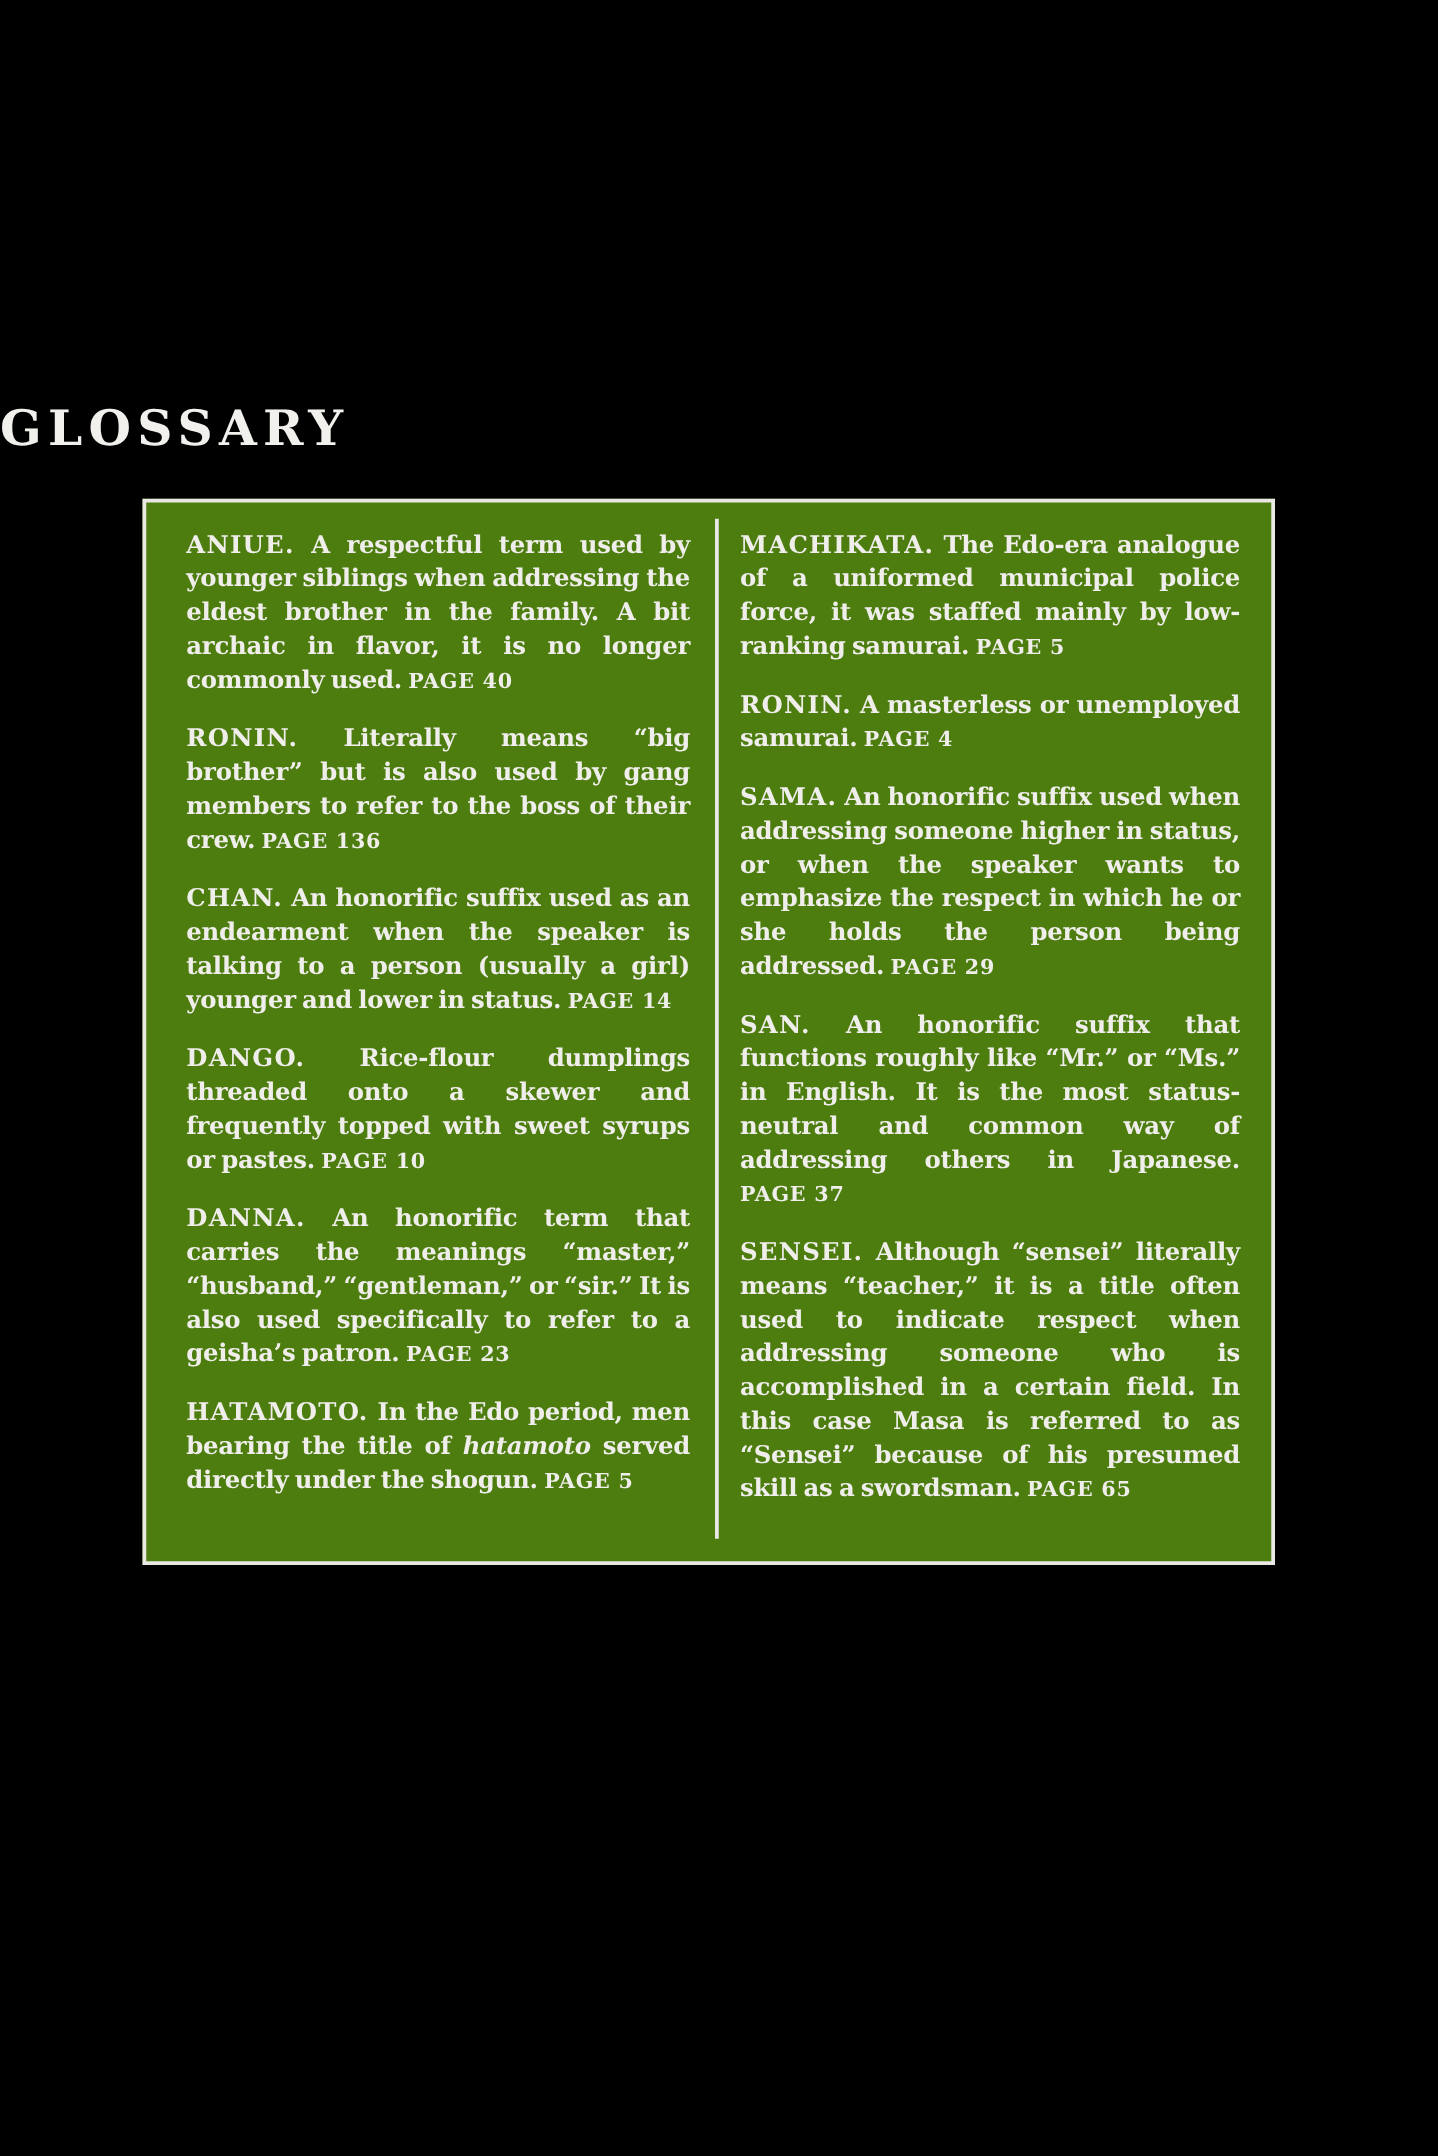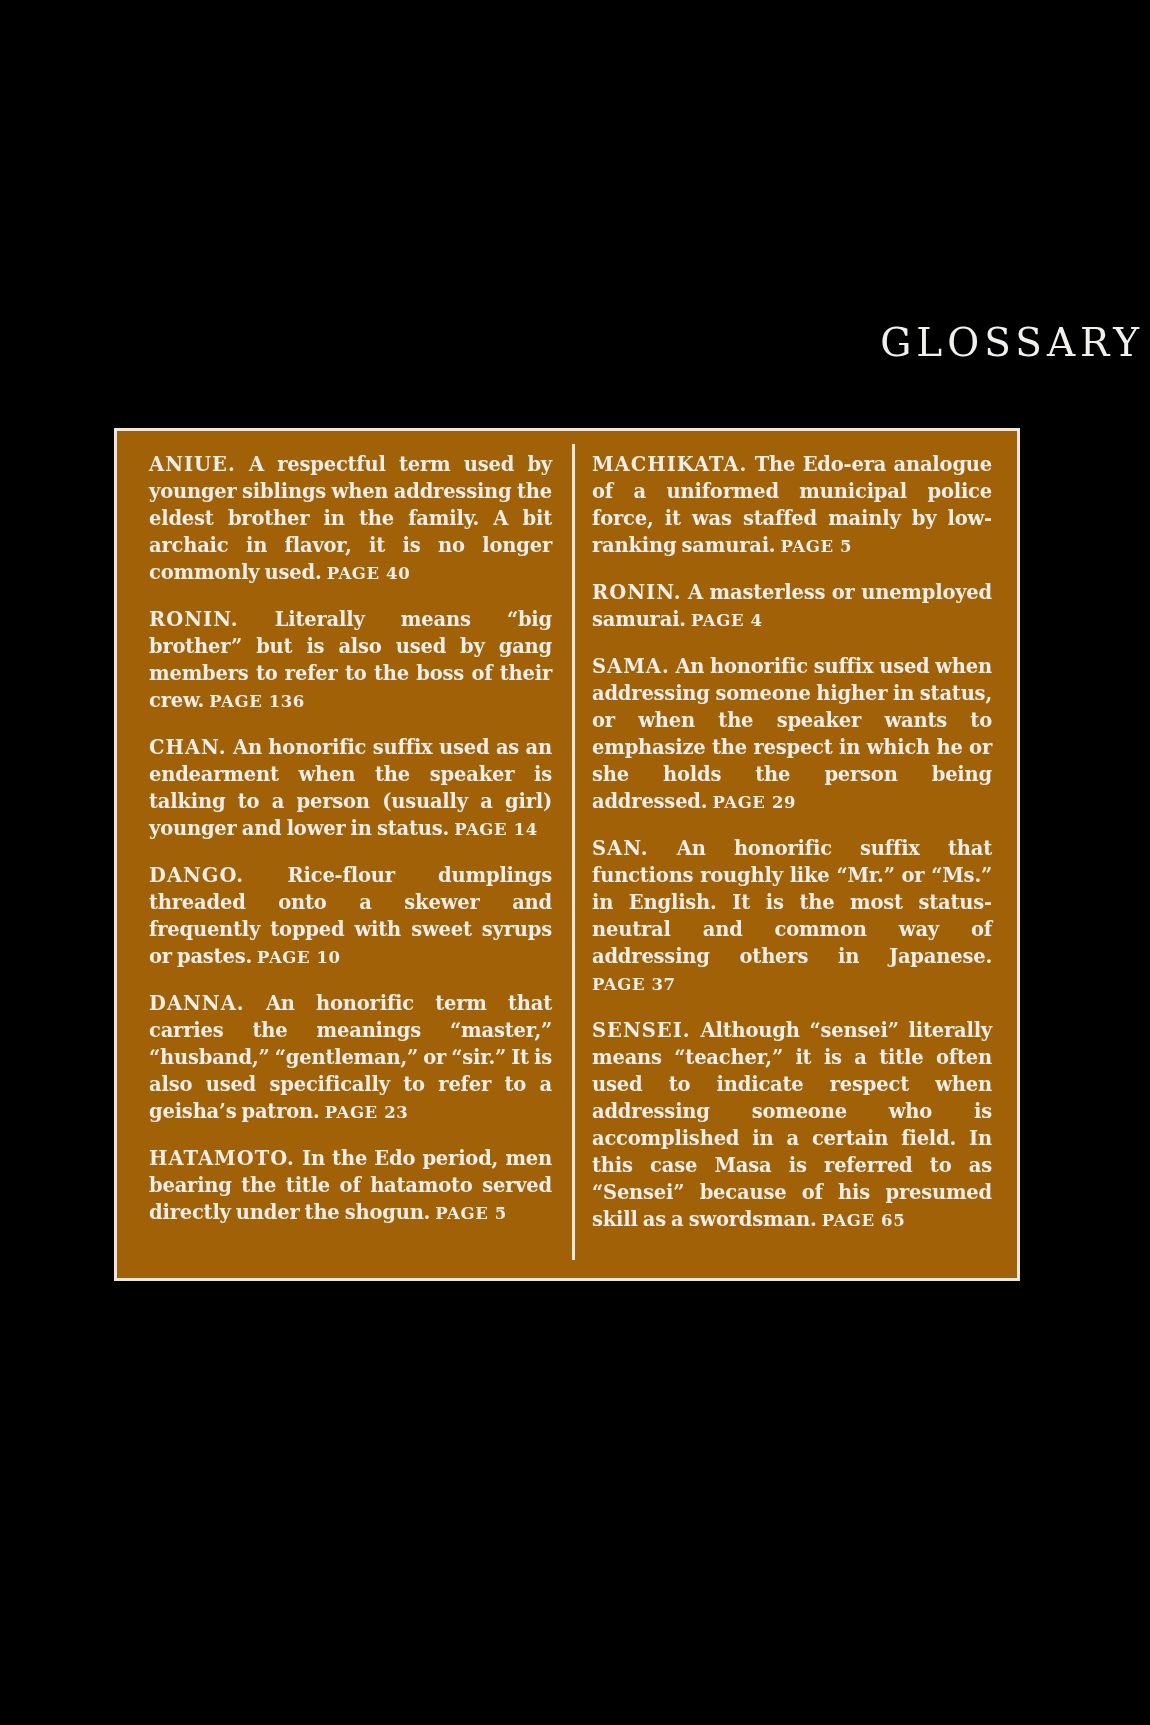--- a/index.html
+++ b/index.html
@@ -13,38 +13,38 @@
     height: 1725px;
     background: #000000;
     overflow: hidden;
     font-family: "DejaVu Serif", serif;
   }
   .page-title {
     position: absolute;
     top: 323px;
     left: 0;
     width: 1144px;
-    text-align: right;
+    text-align: left;
     color: #f1f0ec;
     font-size: 39px;
     line-height: 40px;
-    font-weight: normal;
+    font-weight: bold;
     letter-spacing: 5px;
     white-space: nowrap;
   }
   .glossary-box {
     position: absolute;
     left: 114px;
-    top: 428px;
+    top: 399px;
     width: 900px;          
     min-height: 847px;
     border: 3px solid #e9e8e5;
     display: flex;
     align-items: stretch;
-    background: #a16207;
+    background: #4d7c0f;
   }
   .glossary-column {
     box-sizing: border-box;
     color: #efeeea;
   }
   .glossary-column.left {
     width: 455px;
     padding: 20px 20px 0 32px;
   }
   .glossary-column.right {
@@ -66,20 +66,21 @@
     text-align: justify;
     word-spacing: -1.5px;
     letter-spacing: -0.2px;
     hyphens: none;
   }
   .entry .term {
     letter-spacing: 1px;
     word-spacing: 0;
   }
   .entry .def.italic {
+    font-style: italic;
   }
   .entry .page-label {
     font-size: 16.5px;
     letter-spacing: 0.6px;
     word-spacing: 0;
     white-space: nowrap;
   }
 </style>
 </head>
 <body>

